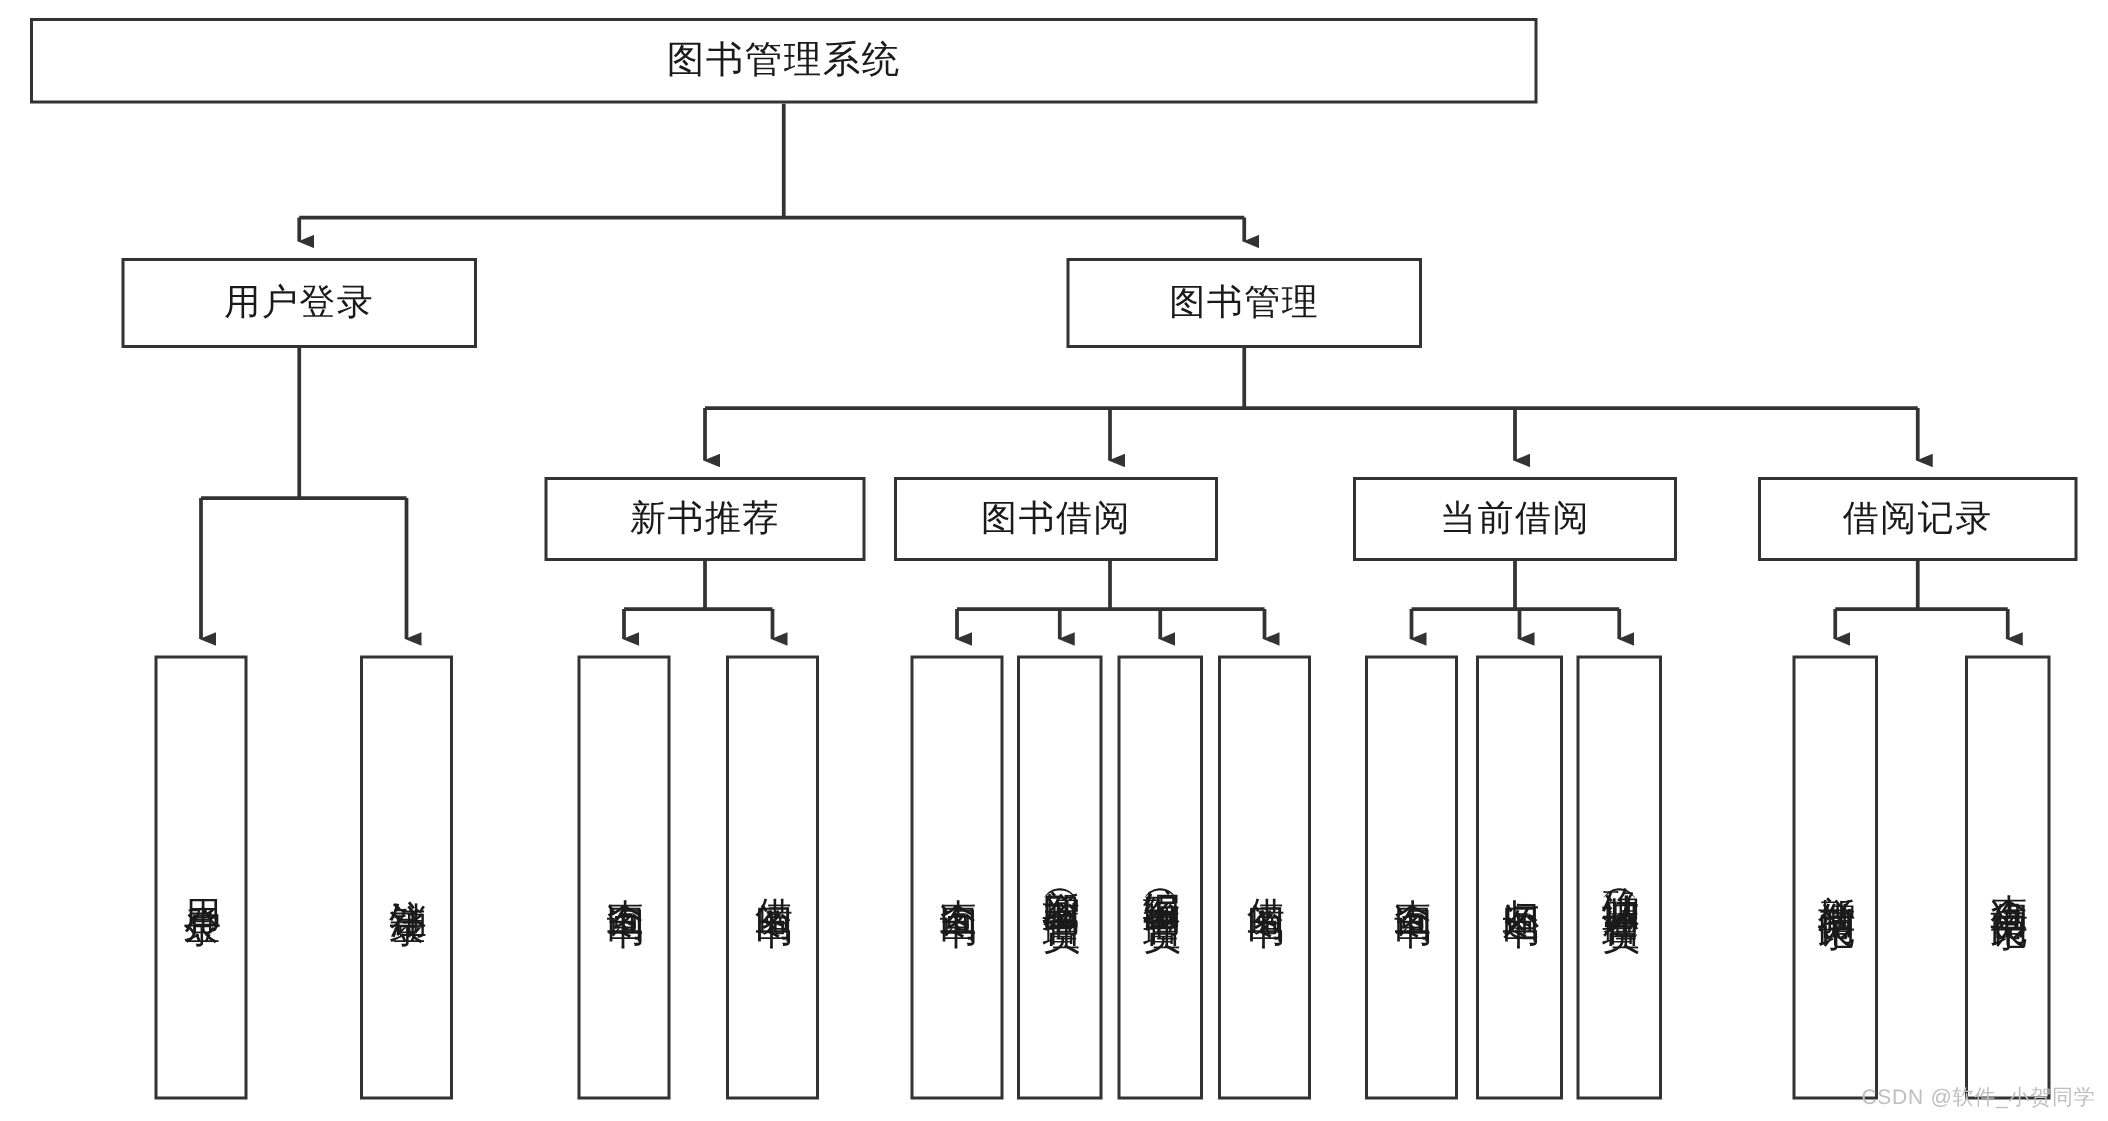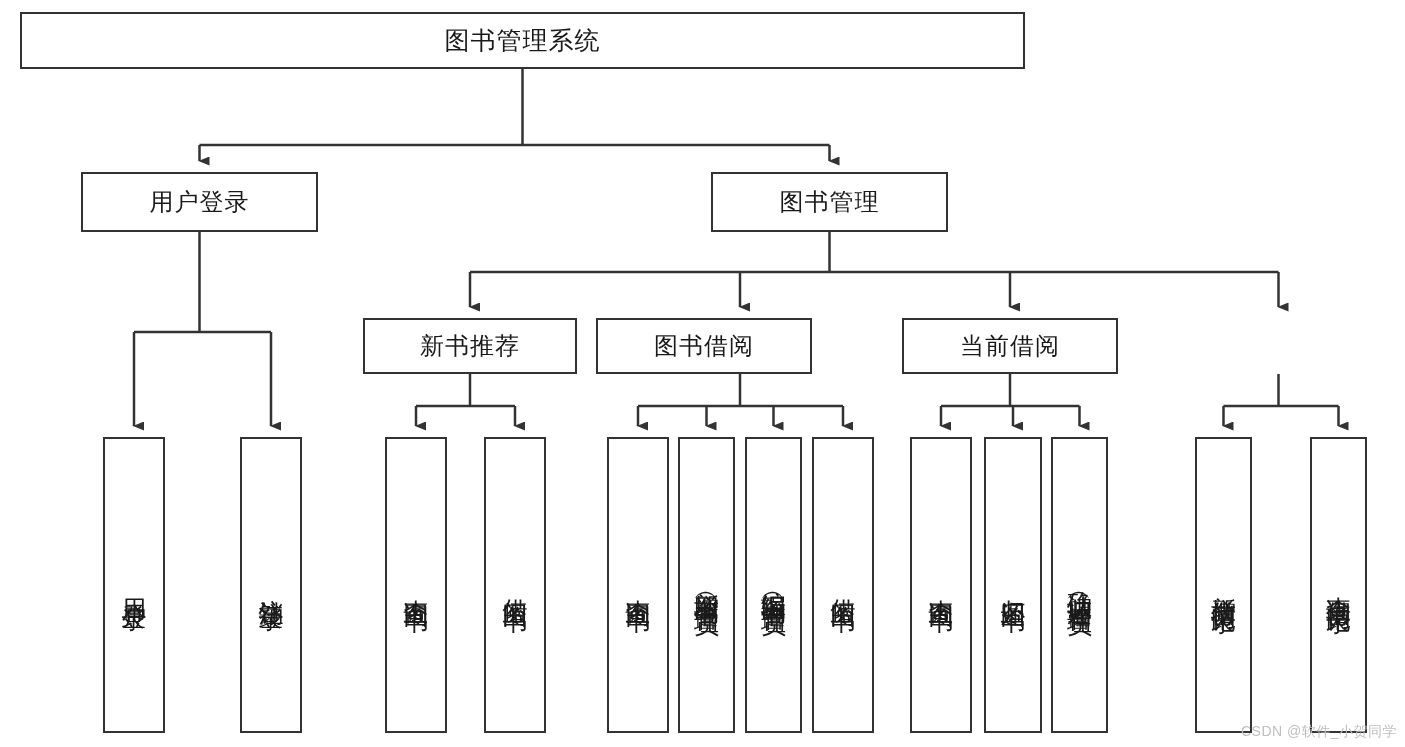--- a/index.html
+++ b/index.html
@@ -130,20 +130,23 @@
 
   <div class="node horizontal" style="left: 363px; top: 318px; width: 214px; height: 56px;">
     <span class="node-label">新书推荐</span>
   </div>
   <div class="node horizontal" style="left: 596px; top: 318px; width: 216px; height: 56px;">
     <span class="node-label">图书借阅</span>
   </div>
   <div class="node horizontal" style="left: 902px; top: 318px; width: 216px; height: 56px;">
     <span class="node-label">当前借阅</span>
   </div>
+  <div class="node horizontal" style="left: 1172px; top: 318px; width: 213px; height: 56px;">
+    <span class="node-label">借阅记录</span>
+  </div>
 
   <div class="node vertical" style="left: 103px; top: 437px; width: 62px; height: 296px;">
     <span class="node-label">用户登录</span>
   </div>
   <div class="node vertical" style="left: 240px; top: 437px; width: 62px; height: 296px;">
     <span class="node-label">注销登录</span>
   </div>
   <div class="node vertical" style="left: 385px; top: 437px; width: 62px; height: 296px;">
     <span class="node-label">查询图书</span>
   </div>

